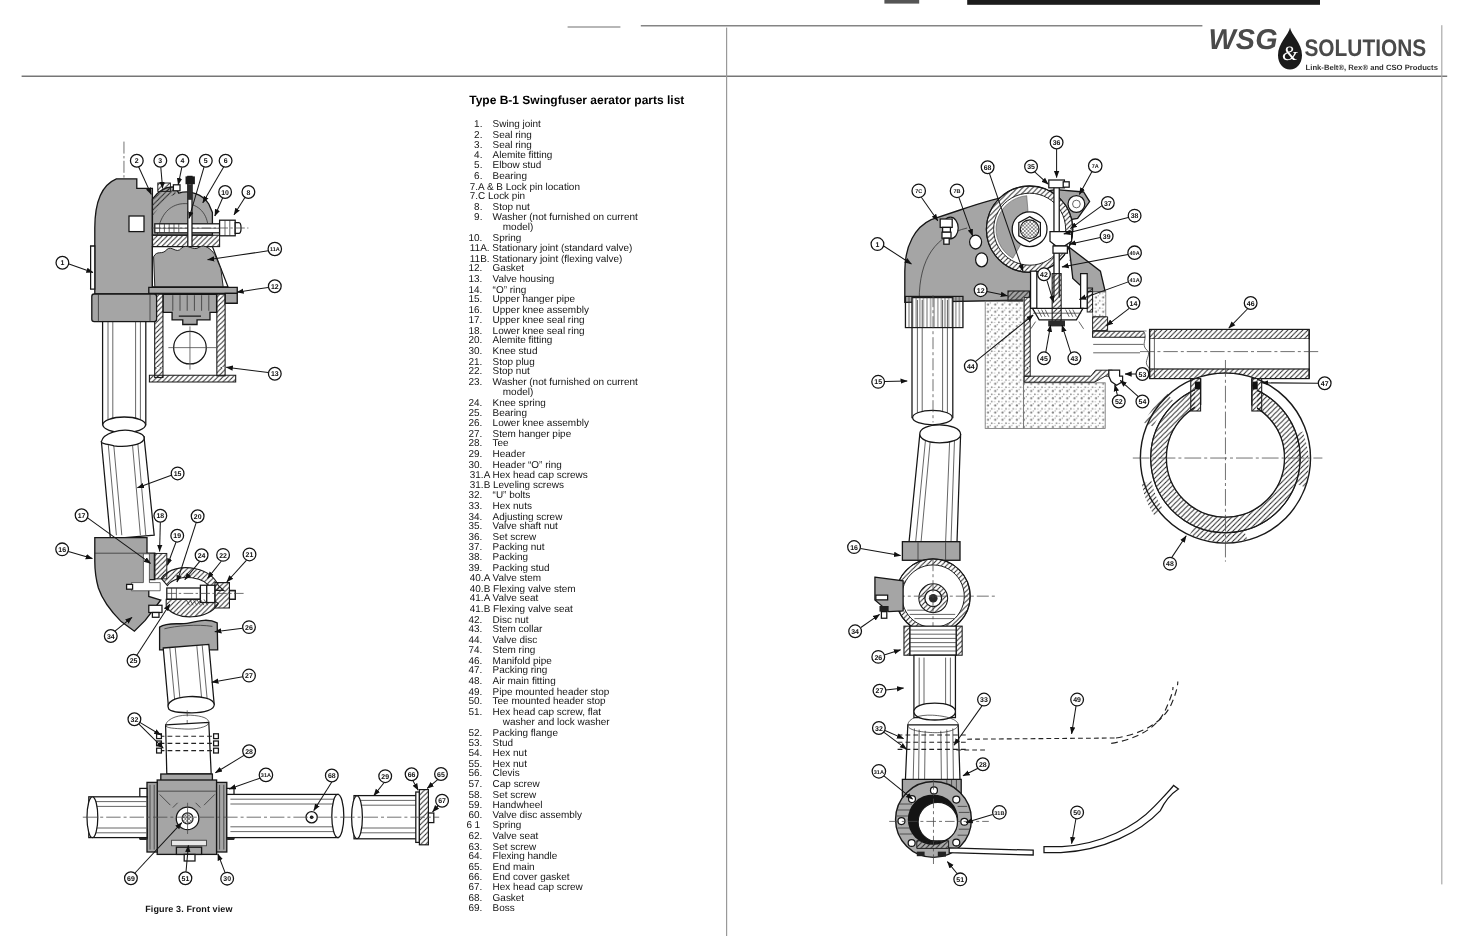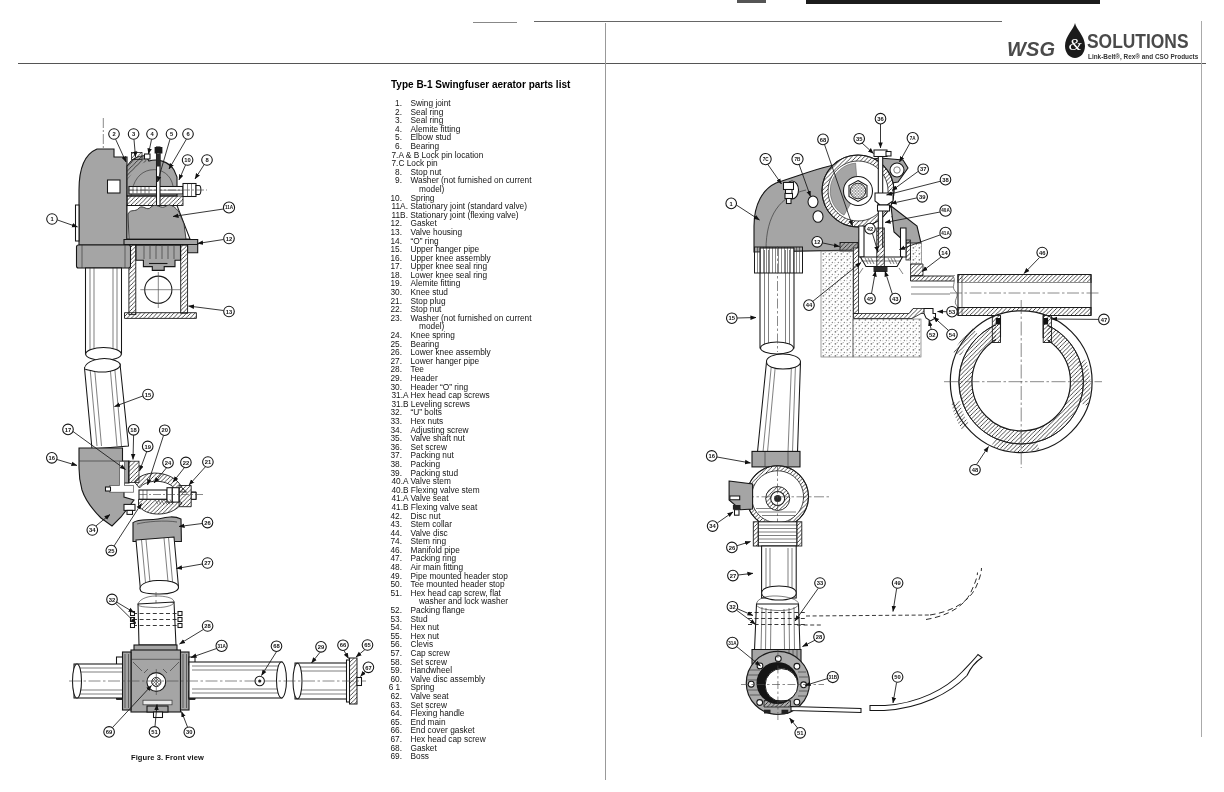--- a/index.html
+++ b/index.html
@@ -25,21 +25,21 @@
 <div class="abs" style="left:473px;top:22px;width:44px;height:1px;background:#888;"></div>
 
 <div class="abs" style="left:534px;top:21px;width:468px;height:1.2px;background:#666;"></div>
 
 <div class="abs" style="left:18px;top:63px;width:1188px;height:1.2px;background:#555;"></div>
 
 <div class="abs" style="left:605px;top:23px;width:1px;height:757px;background:#999;"></div>
 
 <div class="abs" style="left:1201px;top:21px;width:1px;height:716px;background:#aaa;"></div>
 
-<div class="abs" style="left:1007px;top:38px;width:62px;height:24px;font-weight:bold;font-style:italic;font-size:20px;line-height:23px;letter-spacing:0.2px;color:#4a4a4a;">WSG</div>
+<div class="abs" style="left:1007px;top:22px;width:62px;height:24px;font-weight:bold;font-style:italic;font-size:24px;line-height:23px;letter-spacing:0.2px;color:#4a4a4a;">WSG</div>
 
 <svg class="abs" style="left:1063px;top:23px;" width="24" height="36" viewBox="0 0 24 36">
 <path d="M12 0 C 13 6 22 13 22 23 C 22 30 17.5 35 12 35 C 6.5 35 2 30 2 23 C 2 13 11 6 12 0 Z" fill="#1b1b1b"></path>
 <text x="12" y="27" font-family="Liberation Serif,serif" font-size="17" fill="#fff" text-anchor="middle" font-style="italic">&amp;</text>
 </svg>
 
 <div class="abs" style="left:1087px;top:31px;width:120px;font-weight:bold;font-size:20px;line-height:20px;color:#4a4a4a;transform:scaleX(0.87);transform-origin:0 0;">SOLUTIONS</div>
 
 <div class="abs" style="left:1088px;top:52.5px;width:115px;font-weight:bold;font-size:6.4px;color:#333;">Link-Belt®, Rex® and CSO Products</div>
 
@@ -120,21 +120,21 @@
       </div>
 <div class="row">
         <span class="n">17.</span>
         <span class="t">Upper knee seal ring</span>
       </div>
 <div class="row">
         <span class="n">18.</span>
         <span class="t">Lower knee seal ring</span>
       </div>
 <div class="row">
-        <span class="n">19.</span>
+        <span class="n">20.</span>
         <span class="t">Alemite fitting</span>
       </div>
 <div class="row">
         <span class="n">30.</span>
         <span class="t">Knee stud</span>
       </div>
 <div class="row">
         <span class="n">21.</span>
         <span class="t">Stop plug</span>
       </div>
@@ -156,21 +156,21 @@
 <div class="row">
         <span class="n">25.</span>
         <span class="t">Bearing</span>
       </div>
 <div class="row">
         <span class="n">26.</span>
         <span class="t">Lower knee assembly</span>
       </div>
 <div class="row">
         <span class="n">27.</span>
-        <span class="t">Lower hanger pipe</span>
+        <span class="t">Stem hanger pipe</span>
       </div>
 <div class="row">
         <span class="n">28.</span>
         <span class="t">Tee</span>
       </div>
 <div class="row">
         <span class="n">29.</span>
         <span class="t">Header</span>
       </div>
 <div class="row">
@@ -338,21 +338,21 @@
         <span class="n">68.</span>
         <span class="t">Gasket</span>
       </div>
 <div class="row">
         <span class="n">69.</span>
         <span class="t">Boss</span>
       </div>
 </div>
 </div>
 
-<div class="cap" style="left:131px;top:753px;">Figure 3. Front view</div>
+<div class="cap" style="left:121px;top:753px;">Figure 3. Front view</div>
 
 <div class="cap" style="left:744px;top:800px;">Figure 4. Side view</div>
 
 <svg class="abs" style="left:0;top:0;" width="612" height="792" viewBox="0 0 612 792">
 <defs>
 <pattern id="h3" patternUnits="userSpaceOnUse" width="4.2" height="4.2">
         <path d="M-1,1 L1,-1 M0,4.2 L4.2,0 M3.2,5.2 L5.2,3.2" stroke="#222" stroke-width="0.8"></path>
       </pattern>
 <pattern id="x3" patternUnits="userSpaceOnUse" width="3" height="3">
         <path d="M0,3 L3,0 M0,0 L3,3" stroke="#2a2a2a" stroke-width="0.45"></path>

